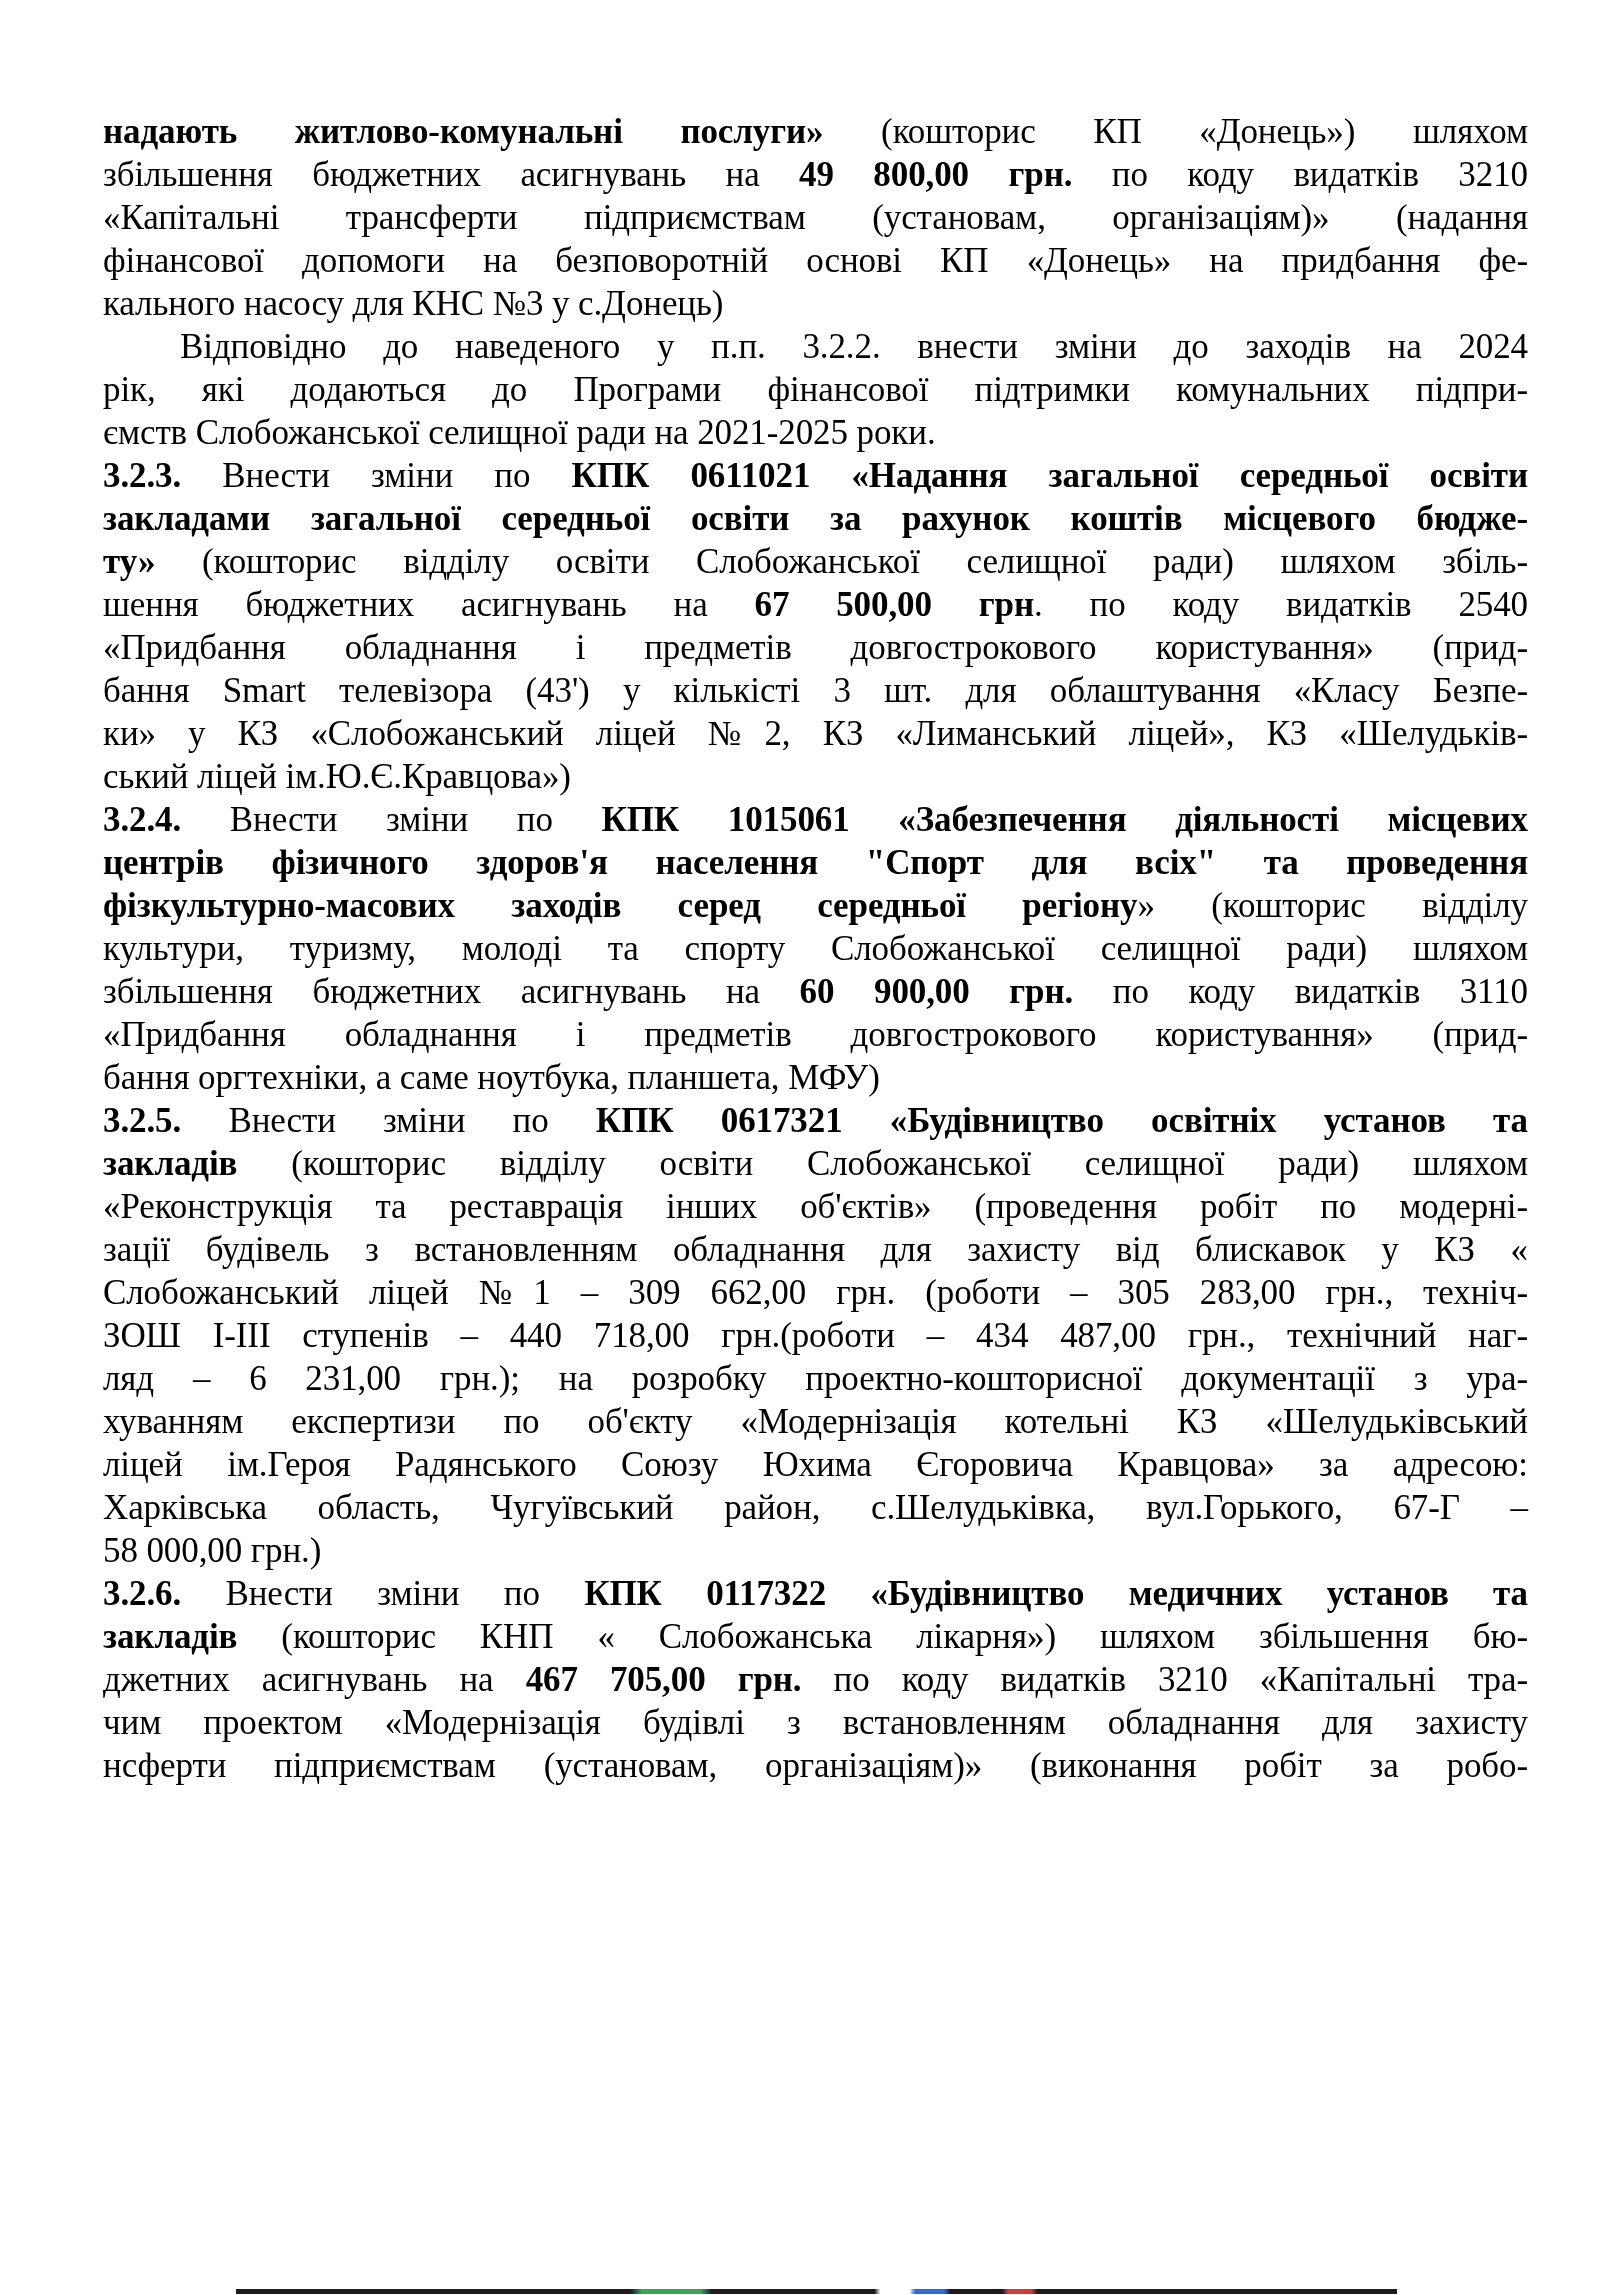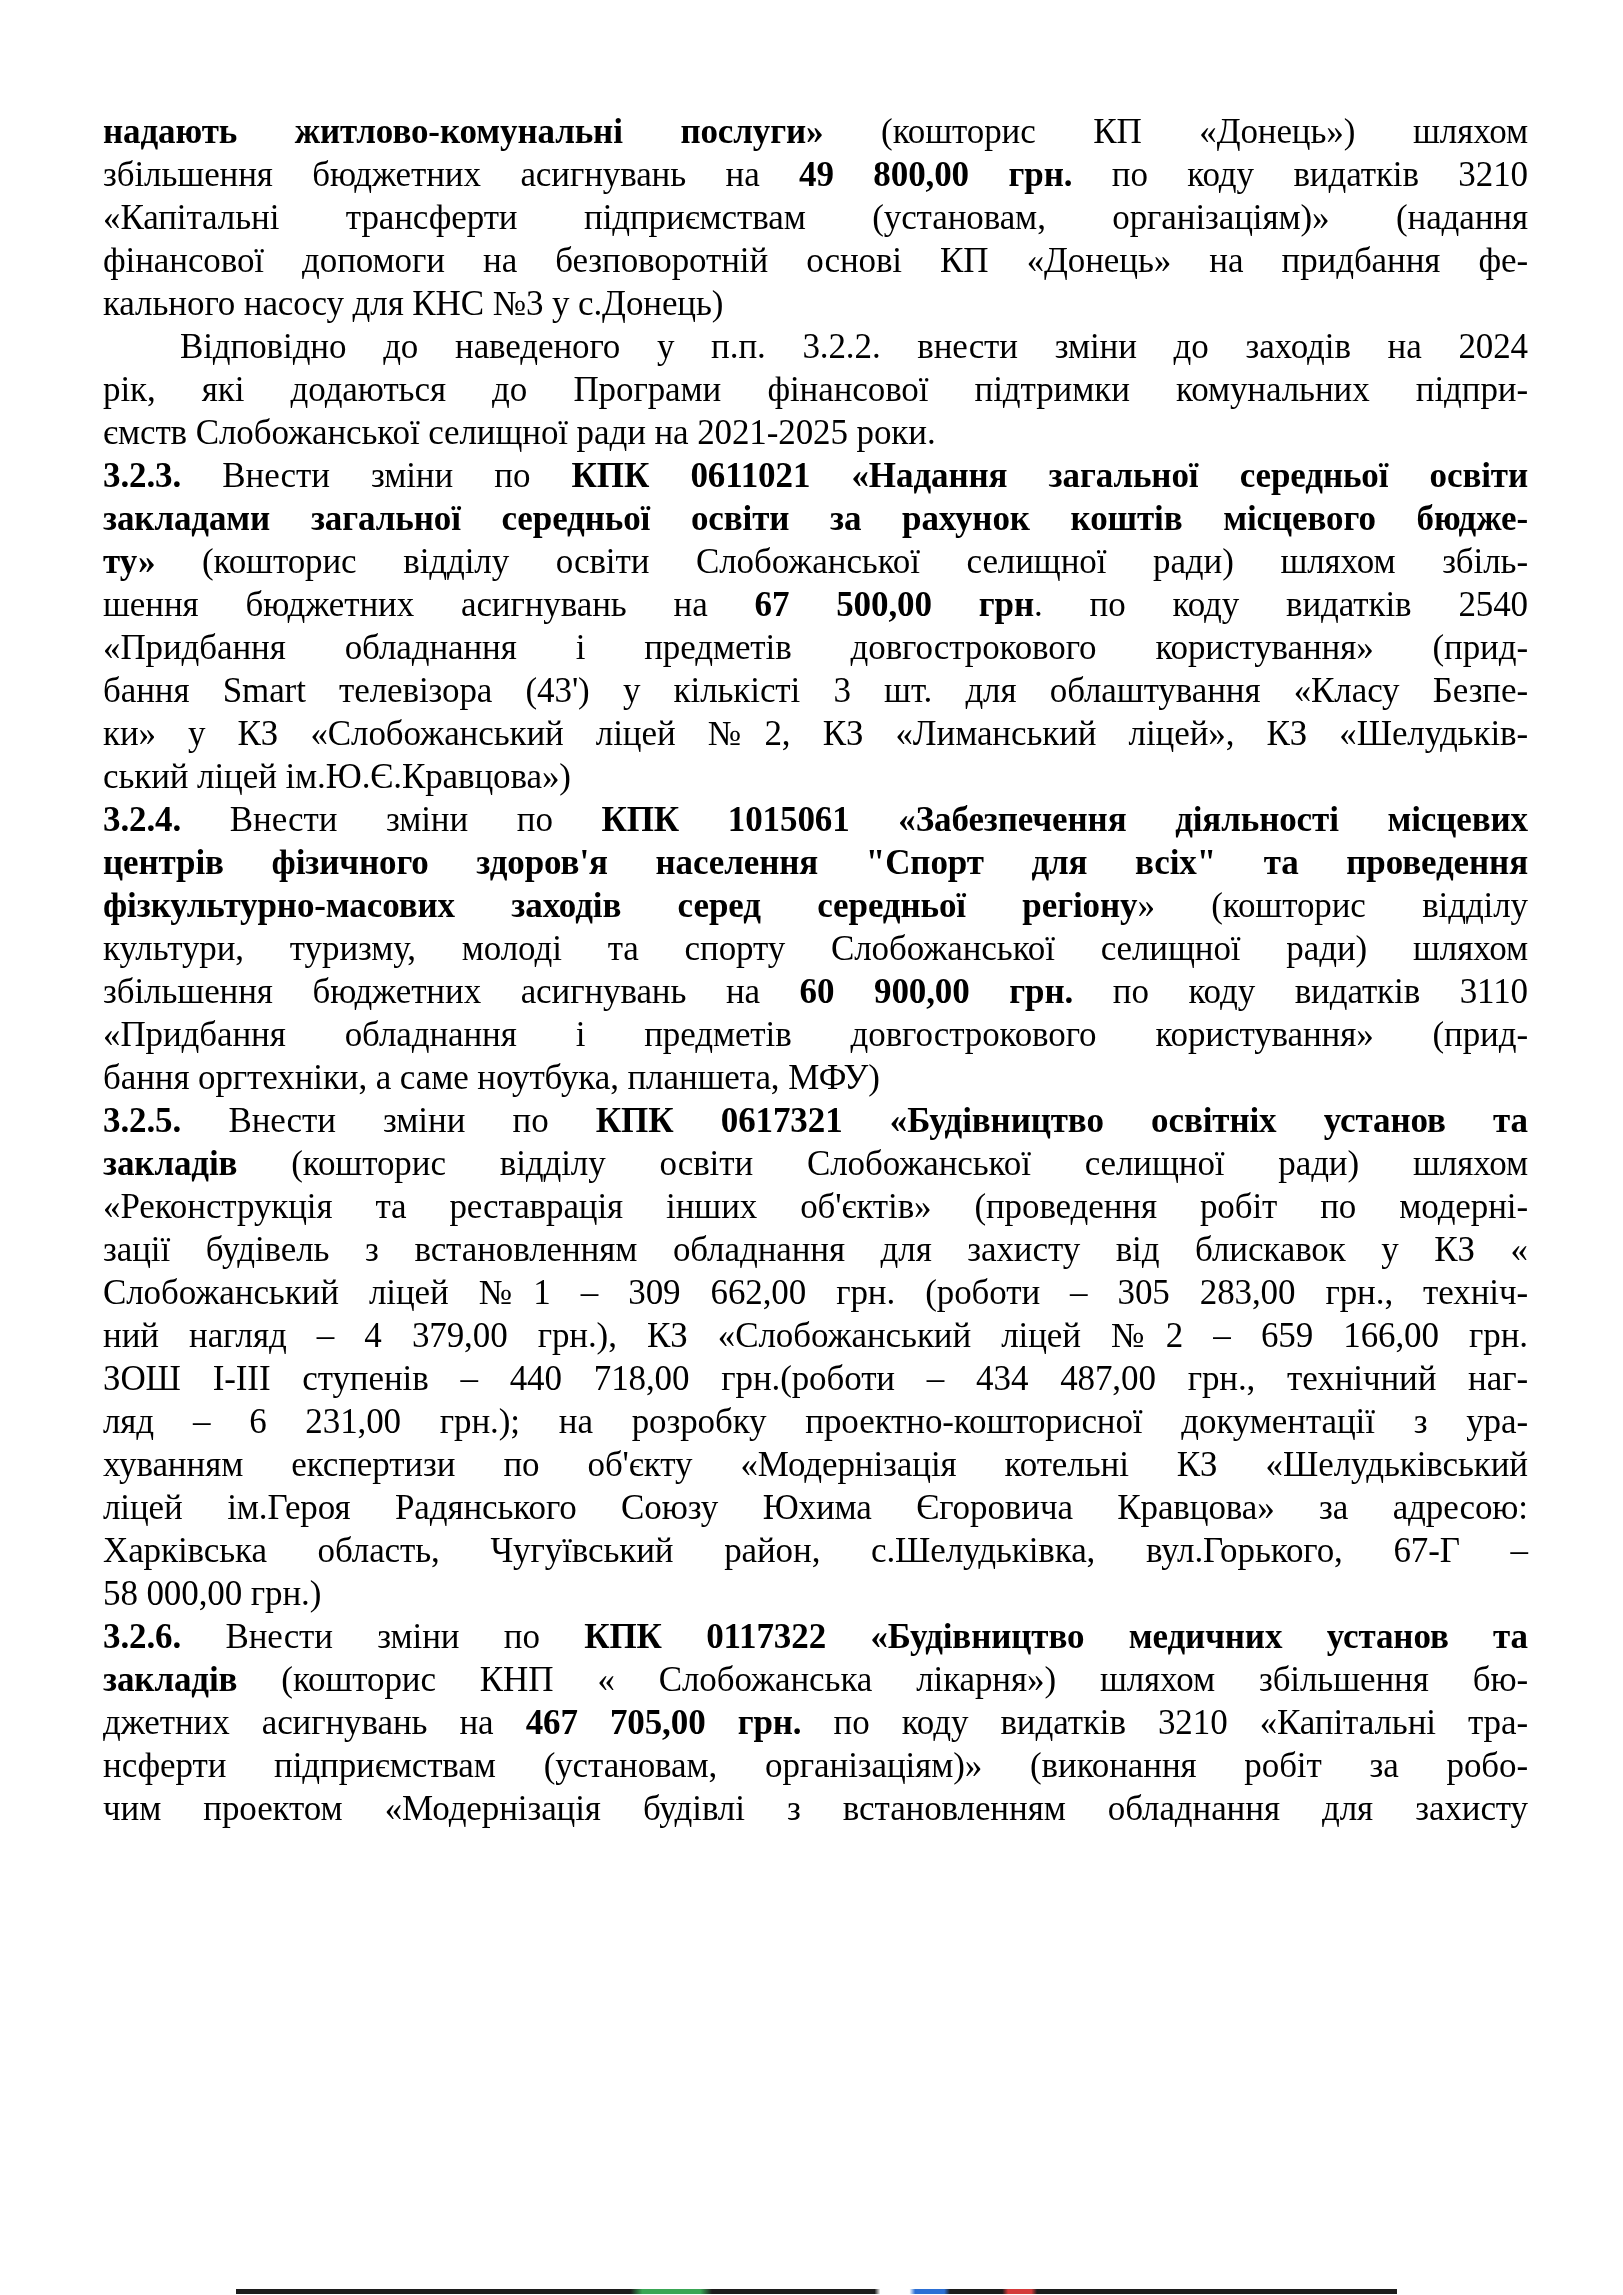--- a/index.html
+++ b/index.html
@@ -81,31 +81,30 @@
       <span class="line" data-name="text-line"><span class="run" data-name="text-run">збільшення бюджетних асигнувань на </span><span class="run b" data-name="bold-text-run">60 900,00 грн.</span><span class="run" data-name="text-run"> по коду видатків 3110</span></span>
       <span class="line" data-name="text-line"><span class="run" data-name="text-run">«Придбання обладнання і предметів довгострокового користування» (прид-</span></span>
       <span class="line last" data-name="text-line"><span class="run" data-name="text-run">бання оргтехніки, а саме ноутбука, планшета, МФУ)</span></span>
     </p>
     <p class="para" data-name="paragraph-3-2-5">
       <span class="line" data-name="text-line"><span class="run b" data-name="bold-text-run">3.2.5.</span><span class="run" data-name="text-run"> Внести зміни по </span><span class="run b" data-name="bold-text-run">КПК 0617321 «Будівництво освітніх установ та</span></span>
       <span class="line" data-name="text-line"><span class="run b" data-name="bold-text-run">закладів</span><span class="run" data-name="text-run">  (кошторис відділу освіти Слобожанської селищної ради) шляхом</span></span>
       <span class="line" data-name="text-line"><span class="run" data-name="text-run">«Реконструкція та реставрація інших об'єктів» (проведення робіт по модерні-</span></span>
       <span class="line" data-name="text-line"><span class="run" data-name="text-run">зації будівель з встановленням обладнання для захисту від блискавок у КЗ «</span></span>
       <span class="line" data-name="text-line"><span class="run" data-name="text-run">Слобожанський ліцей №1 – 309 662,00 грн. (роботи – 305 283,00 грн., техніч-</span></span>
-      <span class="line" data-name="text-line"><span class="run" data-name="text-run">ний нагляд – 4 379,00 грн.), КЗ «Слобожанський ліцей №2 – 659 166,00 грн.</span></span>
       <span class="line" data-name="text-line"><span class="run" data-name="text-run">ЗОШ І-ІІІ ступенів – 440 718,00 грн.(роботи – 434 487,00 грн., технічний наг-</span></span>
       <span class="line" data-name="text-line"><span class="run" data-name="text-run">ляд – 6 231,00 грн.); на розробку проектно-кошторисної документації з ура-</span></span>
       <span class="line" data-name="text-line"><span class="run" data-name="text-run">хуванням експертизи по об'єкту «Модернізація котельні КЗ «Шелудьківський</span></span>
       <span class="line" data-name="text-line"><span class="run" data-name="text-run">ліцей ім.Героя Радянського Союзу Юхима Єгоровича Кравцова» за адресою:</span></span>
       <span class="line" data-name="text-line"><span class="run" data-name="text-run">Харківська область, Чугуївський район, с.Шелудьківка, вул.Горького, 67-Г –</span></span>
       <span class="line last" data-name="text-line"><span class="run" data-name="text-run">58 000,00 грн.)</span></span>
     </p>
     <p class="para" data-name="paragraph-3-2-6">
       <span class="line" data-name="text-line"><span class="run b" data-name="bold-text-run">3.2.6.</span><span class="run" data-name="text-run"> Внести зміни по </span><span class="run b" data-name="bold-text-run">КПК 0117322 «Будівництво медичних установ та</span></span>
       <span class="line" data-name="text-line"><span class="run b" data-name="bold-text-run">закладів</span><span class="run" data-name="text-run">  (кошторис КНП « Слобожанська лікарня») шляхом збільшення бю-</span></span>
       <span class="line" data-name="text-line"><span class="run" data-name="text-run">джетних асигнувань на </span><span class="run b" data-name="bold-text-run">467 705,00 грн.</span><span class="run" data-name="text-run"> по коду видатків 3210 «Капітальні тра-</span></span>
+      <span class="line" data-name="text-line"><span class="run" data-name="text-run">чим проектом «Модернізація будівлі з встановленням обладнання для захисту</span></span>
       <span class="line" data-name="text-line"><span class="run" data-name="text-run">нсферти підприємствам (установам, організаціям)» (виконання робіт за робо-</span></span>
-      <span class="line" data-name="text-line"><span class="run" data-name="text-run">чим проектом «Модернізація будівлі з встановленням обладнання для захисту</span></span>
     </p>
   </div>
 
 <div class="scan-artifact" data-name="scan-artifact-line" style="background: linear-gradient(90deg, rgb(28, 28, 28) 0%, rgb(28, 28, 28) 34%, rgb(58, 166, 85) 35%, rgb(58, 166, 85) 40%, rgb(28, 28, 28) 41%, rgb(28, 28, 28) 55%, rgb(255, 255, 255) 55.5%, rgb(255, 255, 255) 58%, rgb(43, 111, 212) 58.5%, rgb(43, 111, 212) 61%, rgb(28, 28, 28) 61.5%, rgb(28, 28, 28) 66%, rgb(212, 59, 59) 66.5%, rgb(212, 59, 59) 68.5%, rgb(28, 28, 28) 69%, rgb(28, 28, 28) 100%);"></div>
 
 
 </body></html>

